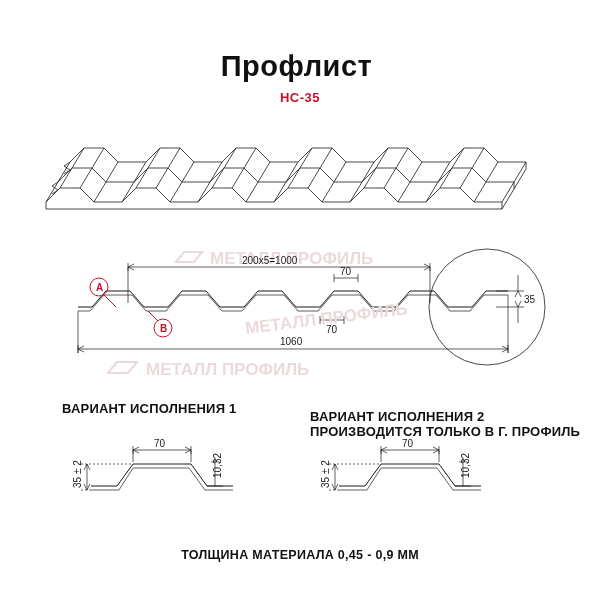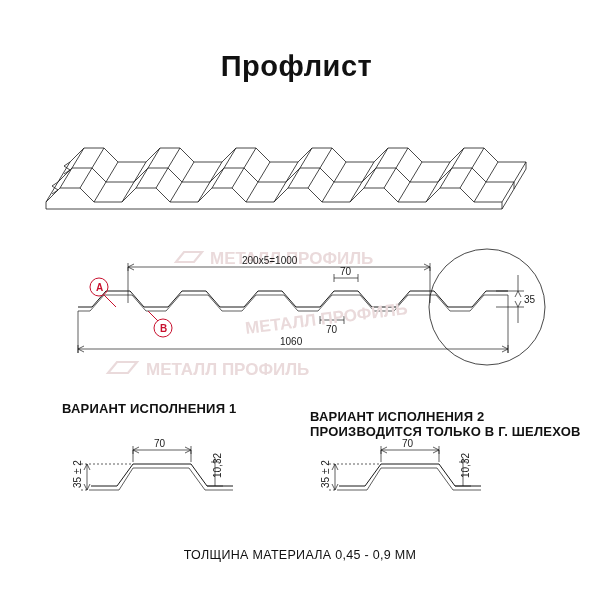--- a/index.html
+++ b/index.html
@@ -61,21 +61,21 @@
     white-space: nowrap;
     margin-top: 8px;
   }
   .footer {
     position: absolute;
     left: 0;
     top: 548px;
     width: 600px;
     text-align: center;
     font-size: 12.5px;
-    font-weight: normal;
+    font-weight: bold;
     letter-spacing: 0.3px;
     color: #111;
   }
   svg { display: block; }
   .ln { fill: none; stroke: #1a1a1a; stroke-width: 1; }
   .ln-thin { fill: none; stroke: #1a1a1a; stroke-width: 0.8; }
   .dim { fill: none; stroke: #1a1a1a; stroke-width: 0.7; }
   .dimtext {
     font-family: "Liberation Sans", sans-serif;
     font-size: 10px;
@@ -95,20 +95,21 @@
     fill: #eadadb;
   }
   .wm-shape { fill: none; stroke: #eadadb; stroke-width: 2.2; }
 </style>
 </head>
 <body>
 
 <div class="sheet">
 
   <div class="title">Профлист</div>
+  <div class="subtitle">НС-35</div>
 
   <svg class="persp" width="600" height="110" viewBox="0 0 600 110" style="position:absolute;left:0;top:120px">
     <g class="ln-thin">
 
       <path d="M70,42 L84,28 L104,28 L118,42 L146,42 L160,28 L180,28 L194,42 L222,42 L236,28 L256,28 L270,42 L298,42 L312,28 L332,28 L346,42 L374,42 L388,28 L408,28 L422,42 L450,42 L464,28 L484,28 L498,42 L526,42"></path>
 
       <path d="M70,42 L58,62"></path>
       <path d="M84,28 L72,48"></path>
       <path d="M104,28 L92,48"></path>
       <path d="M118,42 L106,62"></path>
@@ -245,21 +246,21 @@
       <path class="wm-shape" d="M108,28 l9,-11 h20 l-9,11 h-20 z"></path>
       <text class="wm" x="146" y="30">МЕТАЛЛ ПРОФИЛЬ</text>
     </g>
   </svg>
 
   <div class="variant-label variant-1">
     <span>ВАРИАНТ ИСПОЛНЕНИЯ 1</span>
   </div>
   <div class="variant-label variant-2">
     <div>ВАРИАНТ ИСПОЛНЕНИЯ 2</div>
-    <div>ПРОИЗВОДИТСЯ ТОЛЬКО В Г. ШЕЛЕХОВ</div>
+    <div>ПРОИЗВОДИТСЯ ТОЛЬКО В Г. ПРОФИЛЬ</div>
   </div>
 
   <svg width="250" height="110" viewBox="0 0 250 110" style="position:absolute;left:55px;top:432px">
     <g class="dim">
       <path d="M78,18 L136,18"></path>
       <path d="M78,14 L78,22 M136,14 L136,22"></path>
       <path d="M78,18 L84,15 M78,18 L84,21 M136,18 L130,15 M136,18 L130,21"></path>
       <path d="M78,18 L78,30 M136,18 L136,30"></path>
     </g>
     <text class="dimtext" x="99" y="15">70</text>

